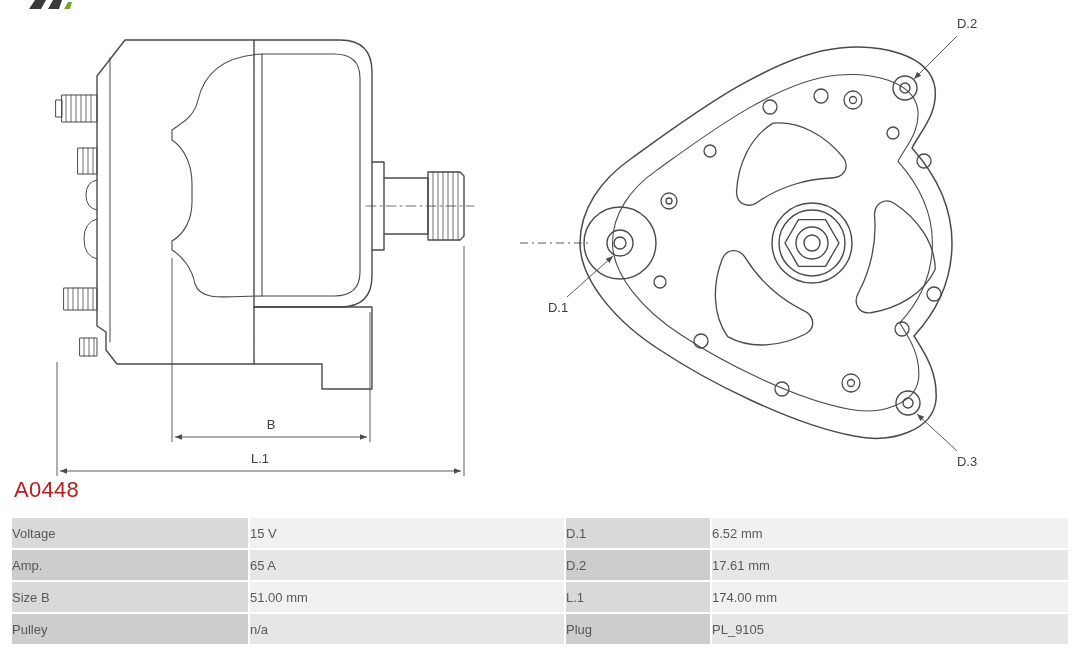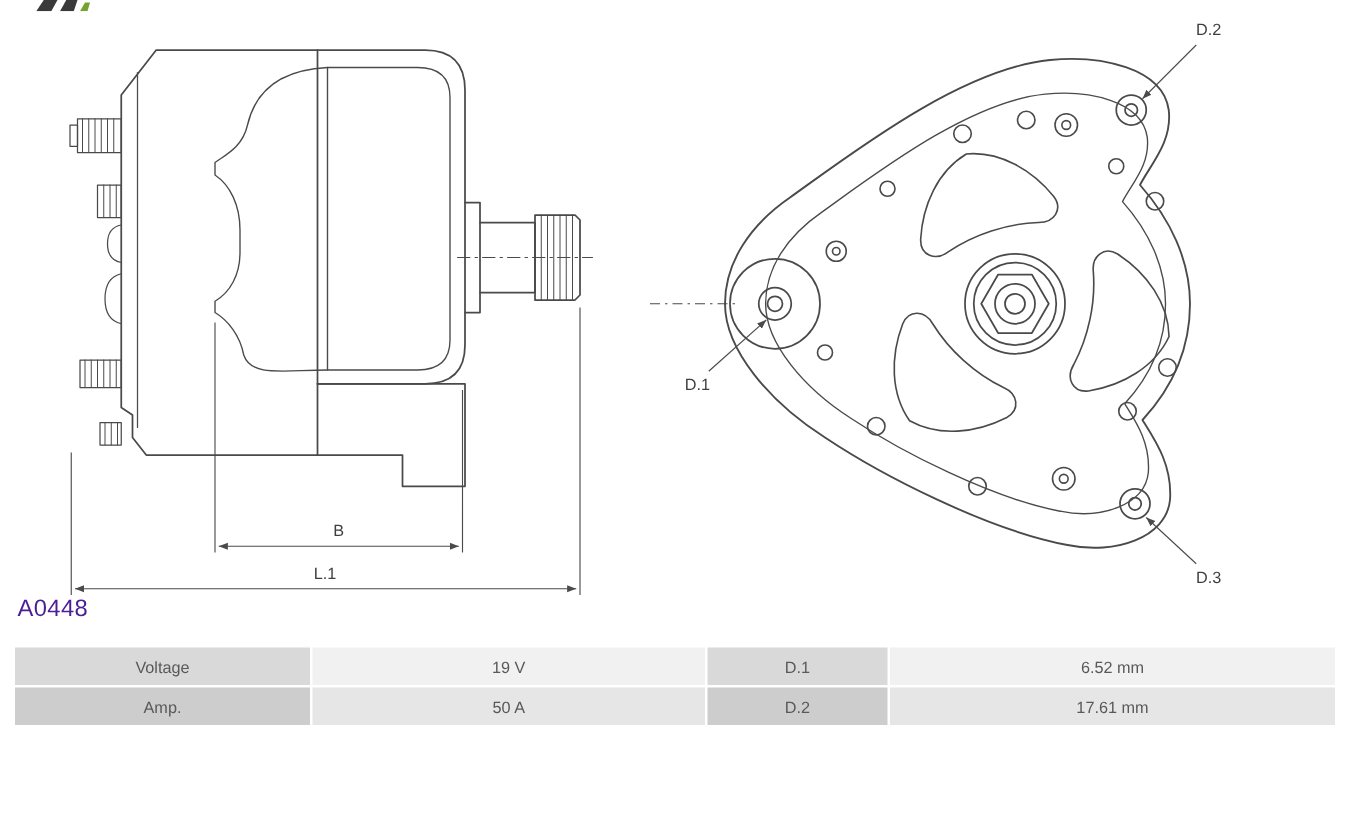--- a/index.html
+++ b/index.html
@@ -1,26 +1,26 @@
 <!DOCTYPE html>
 <html><head>
 <meta charset="utf-8">
 <style>
   * { margin:0; padding:0; box-sizing:border-box; }
   html,body { background:#ffffff; }
   #page { position:relative; width:1080px; height:655px; background:#fff;
           font-family:"Liberation Sans", sans-serif; overflow:hidden; }
   svg text { font-family:"Liberation Sans", sans-serif; font-size:13px; fill:#3f3f3f; }
-  #part-number { position:absolute; left:14px; top:477px; font-size:19px;
-                 color:#4c1d95; letter-spacing:.3px; }
+  #part-number { position:absolute; left:14px; top:477px; font-size:22px;
+                 color:#b91c1c; letter-spacing:.3px; }
   #logo-frag { position:absolute; left:28px; top:0; }
   table#spec { position:absolute; left:10px; top:516px; width:1060px;
                border-collapse:separate; border-spacing:2px; table-layout:fixed; }
-  #spec td { height:30px; font-size:13px; color:#595959; text-align:center;
-             padding:0 12px 0 12px; vertical-align:middle; overflow:hidden; white-space:nowrap; }
+  #spec td { height:30px; font-size:13px; color:#595959; text-align:left;
+             padding:0 12px 0 0; vertical-align:middle; overflow:hidden; white-space:nowrap; }
   #spec tr:nth-child(odd)  td.lbl { background:#d9d9d9; }
   #spec tr:nth-child(odd)  td.val { background:#f1f1f1; }
   #spec tr:nth-child(even) td.lbl { background:#cdcdcd; }
   #spec tr:nth-child(even) td.val { background:#e6e6e6; }
 </style>
 </head>
 <body>
 
 <div id="page">
 
@@ -181,25 +181,37 @@
   <table id="spec">
     <colgroup>
       <col style="width:236px">
         <col style="width:314px">
         <col style="width:144px">
         <col style="width:356px">
     </colgroup>
     <tbody>
       <tr>
         <td class="lbl">Voltage</td>
-        <td class="val">19 V</td>
+        <td class="val">15 V</td>
         <td class="lbl">D.1</td>
         <td class="val">6.52 mm</td>
       </tr>
       <tr>
         <td class="lbl">Amp.</td>
-        <td class="val">50 A</td>
+        <td class="val">65 A</td>
         <td class="lbl">D.2</td>
         <td class="val">17.61 mm</td>
+      </tr>
+      <tr>
+        <td class="lbl">Size B</td>
+        <td class="val">51.00 mm</td>
+        <td class="lbl">L.1</td>
+        <td class="val">174.00 mm</td>
+      </tr>
+      <tr>
+        <td class="lbl">Pulley</td>
+        <td class="val">n/a</td>
+        <td class="lbl">Plug</td>
+        <td class="val">PL_9105</td>
       </tr>
     </tbody>
   </table>
 </div>
 
 </body></html>

